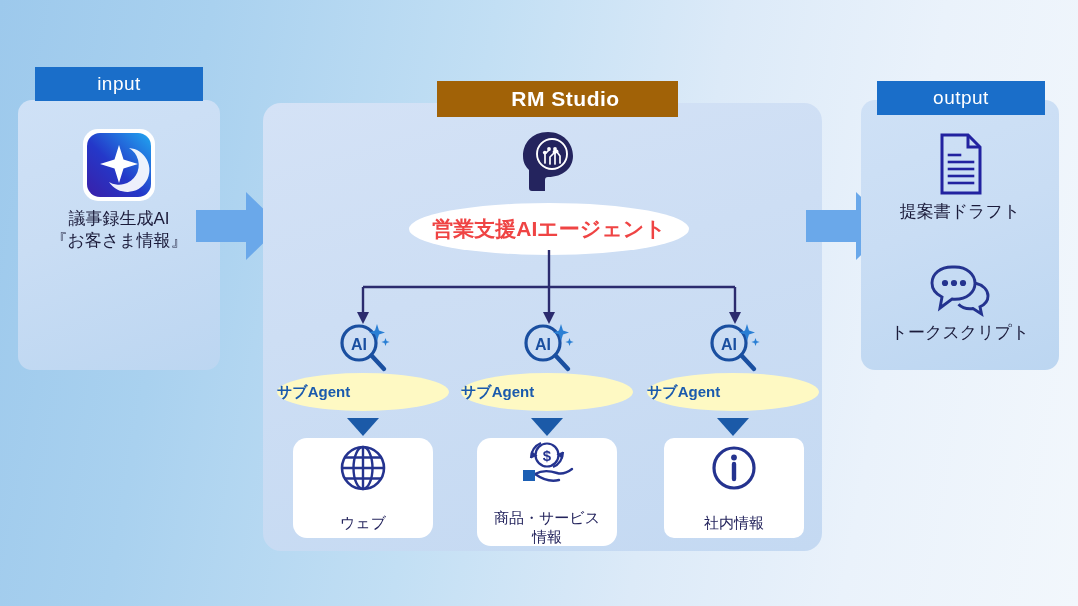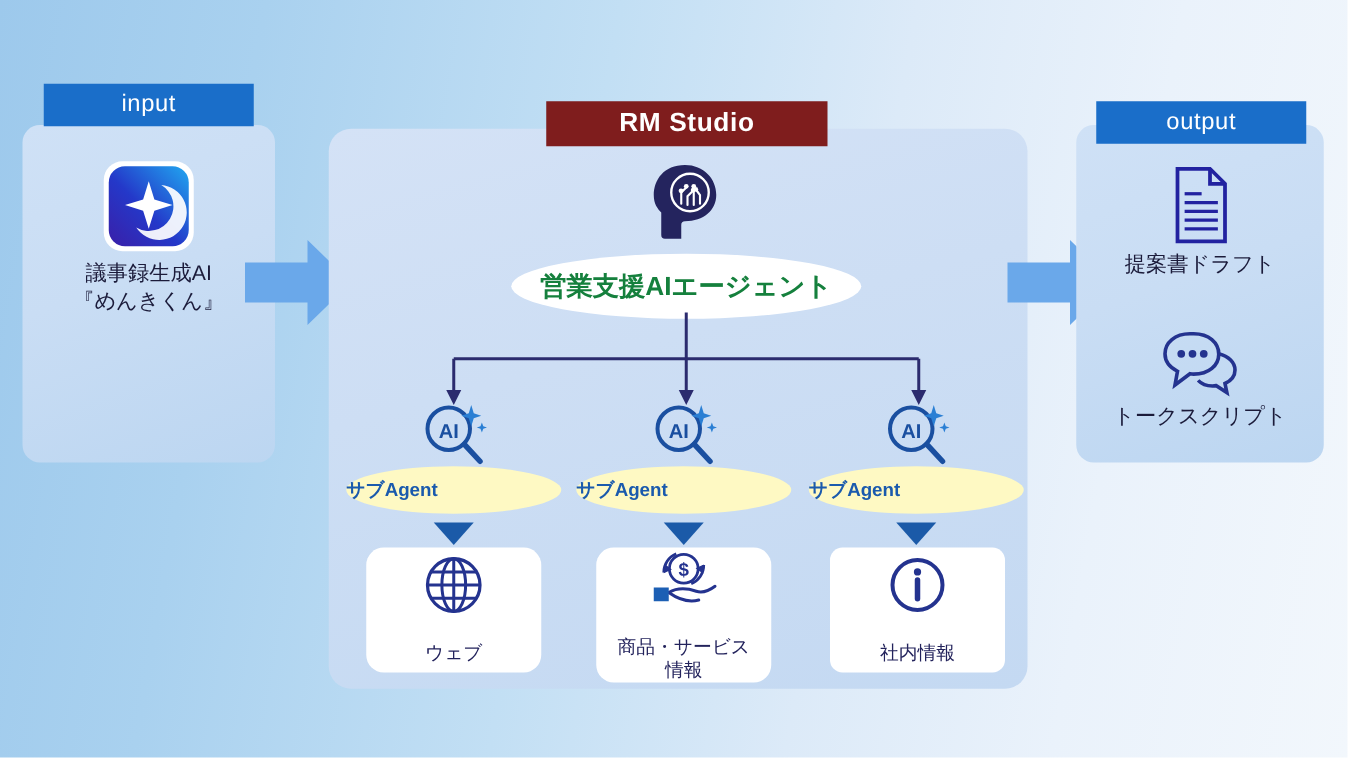--- a/index.html
+++ b/index.html
@@ -20,37 +20,37 @@
     background:linear-gradient(165deg,#d4e2f6 0%,#cddef4 40%,#c4d9f2 100%);
     border-radius:18px;
   }
 
   
   .chip{
     position:absolute;display:flex;align-items:center;justify-content:center;
     color:#ffffff;letter-spacing:.5px;
   }
   .chip-io{background:#1a6ec9;font-size:19px;font-weight:400;}
-  .chip-studio{background:#7f1d1d;font-size:21px;font-weight:bold;}
+  .chip-studio{background:#a16207;font-size:21px;font-weight:bold;padding-left:16px;}
 
   
   .item{position:absolute;display:flex;flex-direction:column;align-items:center;}
   .item .lbl{
     color:#1b1b3a;font-size:17px;line-height:1.28;text-align:center;
     white-space:pre-line;margin-top:6px;
   }
 
   
   .bigarrow{position:absolute;}
 
   
   .ellipse-main{
     position:absolute;background:#ffffff;border-radius:50%;
     display:flex;align-items:center;justify-content:center;
-    color:#15803d;font-weight:bold;font-size:21px;
+    color:#ef4444;font-weight:bold;font-size:21px;
     box-shadow:0 0 0 0 rgba(0,0,0,0);
   }
   .ellipse-sub{
     position:absolute;background:#fef9c3;border-radius:50%;
     display:flex;align-items:center;justify-content:flex-start;
     color:#1a5aad;font-weight:bold;font-size:15px;
   }
 
   
   .card{
@@ -87,21 +87,21 @@
             <stop offset="100%" stop-color="#21a7f0"></stop>
           </linearGradient>
         </defs>
         <rect x="1" y="1" width="72" height="72" rx="15" fill="#ffffff"></rect>
         <rect x="5" y="5" width="64" height="64" rx="13" fill="url(#appg)"></rect>
         <path d="M47 20 a22 22 0 1 1 -20 34 a18 18 0 1 0 20 -34 z" fill="#ffffff" opacity="0.92"></path>
         <path d="M37 17 L41.5 31.5 L56 36 L41.5 40.5 L37 55 L32.5 40.5 L18 36 L32.5 31.5 Z" fill="#ffffff"></path>
       </svg>
     </span>
     <div class="lbl">議事録生成AI
-『めんきくん』</div>
+『お客さま情報』</div>
   </div>
 
 
   <div class="bigarrow" style="left:196px;top:190px;">
     <svg width="86" height="72" viewBox="0 0 86 72">
       <path d="M0 20 L50 20 L50 2 L85 36 L50 70 L50 52 L0 52 Z" fill="#6aa8ea"></path>
     </svg>
   </div>
 
   <div class="panel panel-center" style="left:263px;top:103px;width:559px;height:448px;"></div>

